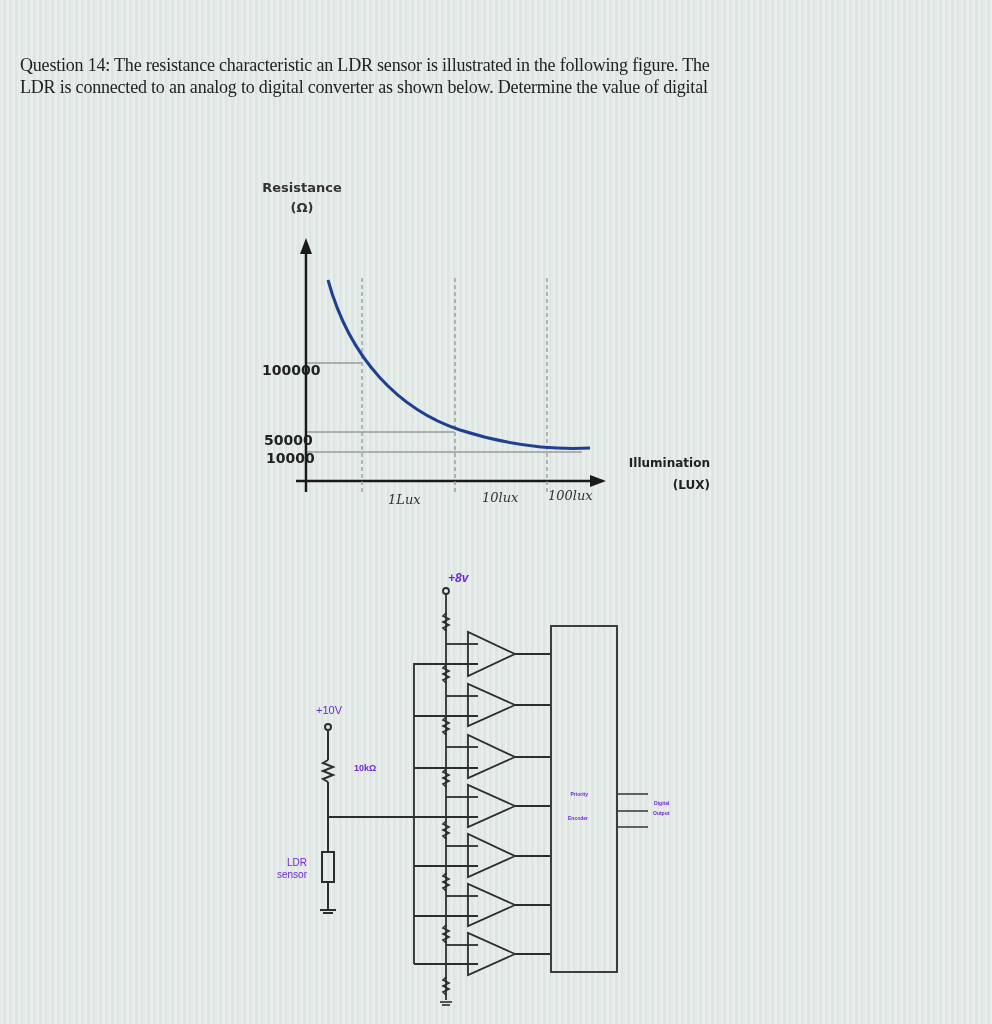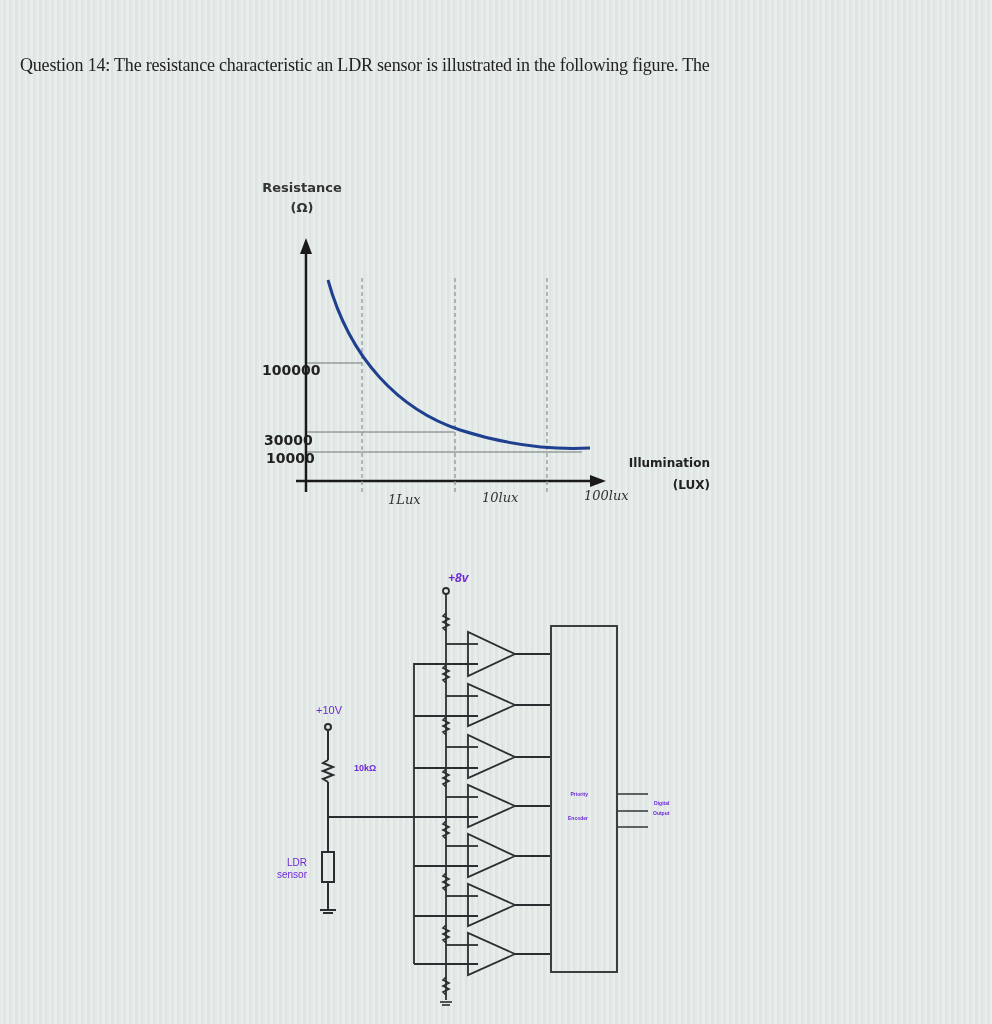--- a/index.html
+++ b/index.html
@@ -16,36 +16,37 @@
   .tick{position:absolute;font-family:"DejaVu Sans",sans-serif;font-size:14px;font-weight:bold;color:#222;}
   .xtick{position:absolute;font-family:"DejaVu Serif",serif;font-size:13px;color:#333;font-style:italic;margin-left:36px;}
   .lbl{position:absolute;font-family:Liberation Sans, sans-serif;font-size:11px;color:#6d28d9;text-align:right;}
   svg{position:absolute;left:0;top:0;}
 </style>
 </head>
 <body>
 
 <div class="question">
   <span class="l">Question 14: The resistance characteristic an LDR sensor is illustrated in the following figure. The</span>
+  <span class="l">LDR is connected to an analog to digital converter as shown below. Determine the value of digital</span>
 </div>
 
 <div class="ylab">
   <div>Resistance</div>
   <div>(Ω)</div>
 </div>
 <div class="xlab">
   <div>Illumination</div>
   <div>(LUX)</div>
 </div>
 <div class="tick" style="left:262px;top:362px">100000</div>
-<div class="tick" style="left:264px;top:432px">30000</div>
+<div class="tick" style="left:264px;top:432px">50000</div>
 <div class="tick" style="left:266px;top:450px">10000</div>
 <div class="xtick" style="left:352px;top:492px">1Lux</div>
 <div class="xtick" style="left:446px;top:490px">10lux</div>
-<div class="xtick" style="left:548px;top:488px">100lux</div>
+<div class="xtick" style="left:512px;top:488px">100lux</div>
 
 <svg width="992" height="1024">
 
   <g stroke="#1a1a1a" stroke-width="2.5" fill="none">
     <line x1="306" y1="492" x2="306" y2="250"></line>
     <line x1="296" y1="481" x2="596" y2="481"></line>
   </g>
   <polygon points="306,238 300,254 312,254" fill="#1a1a1a"></polygon>
   <polygon points="606,481 590,475 590,487" fill="#1a1a1a"></polygon>
   <g stroke="#6f7775" stroke-width="1">

